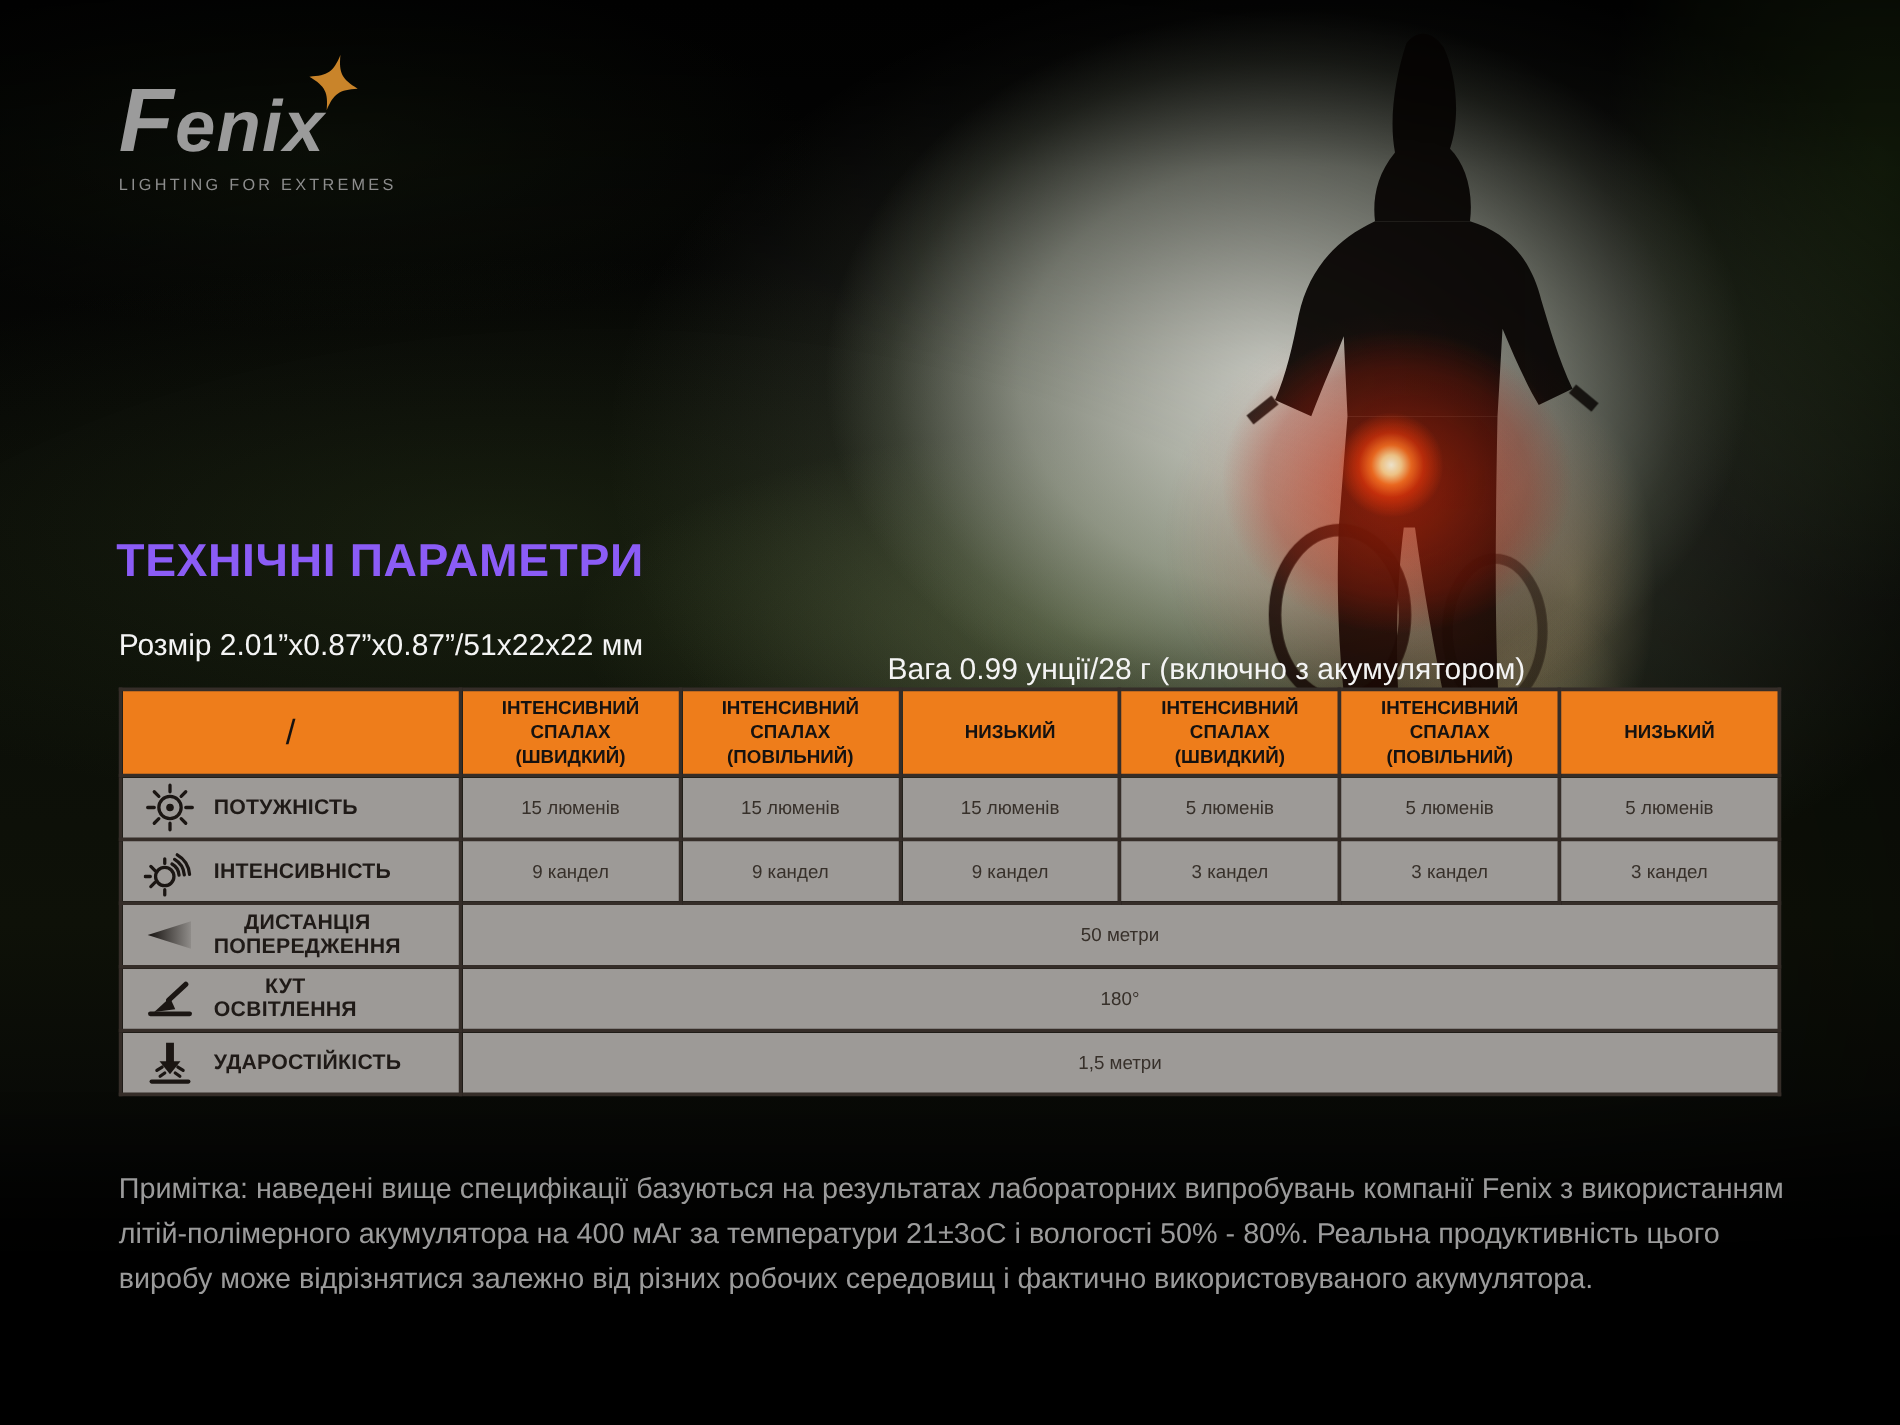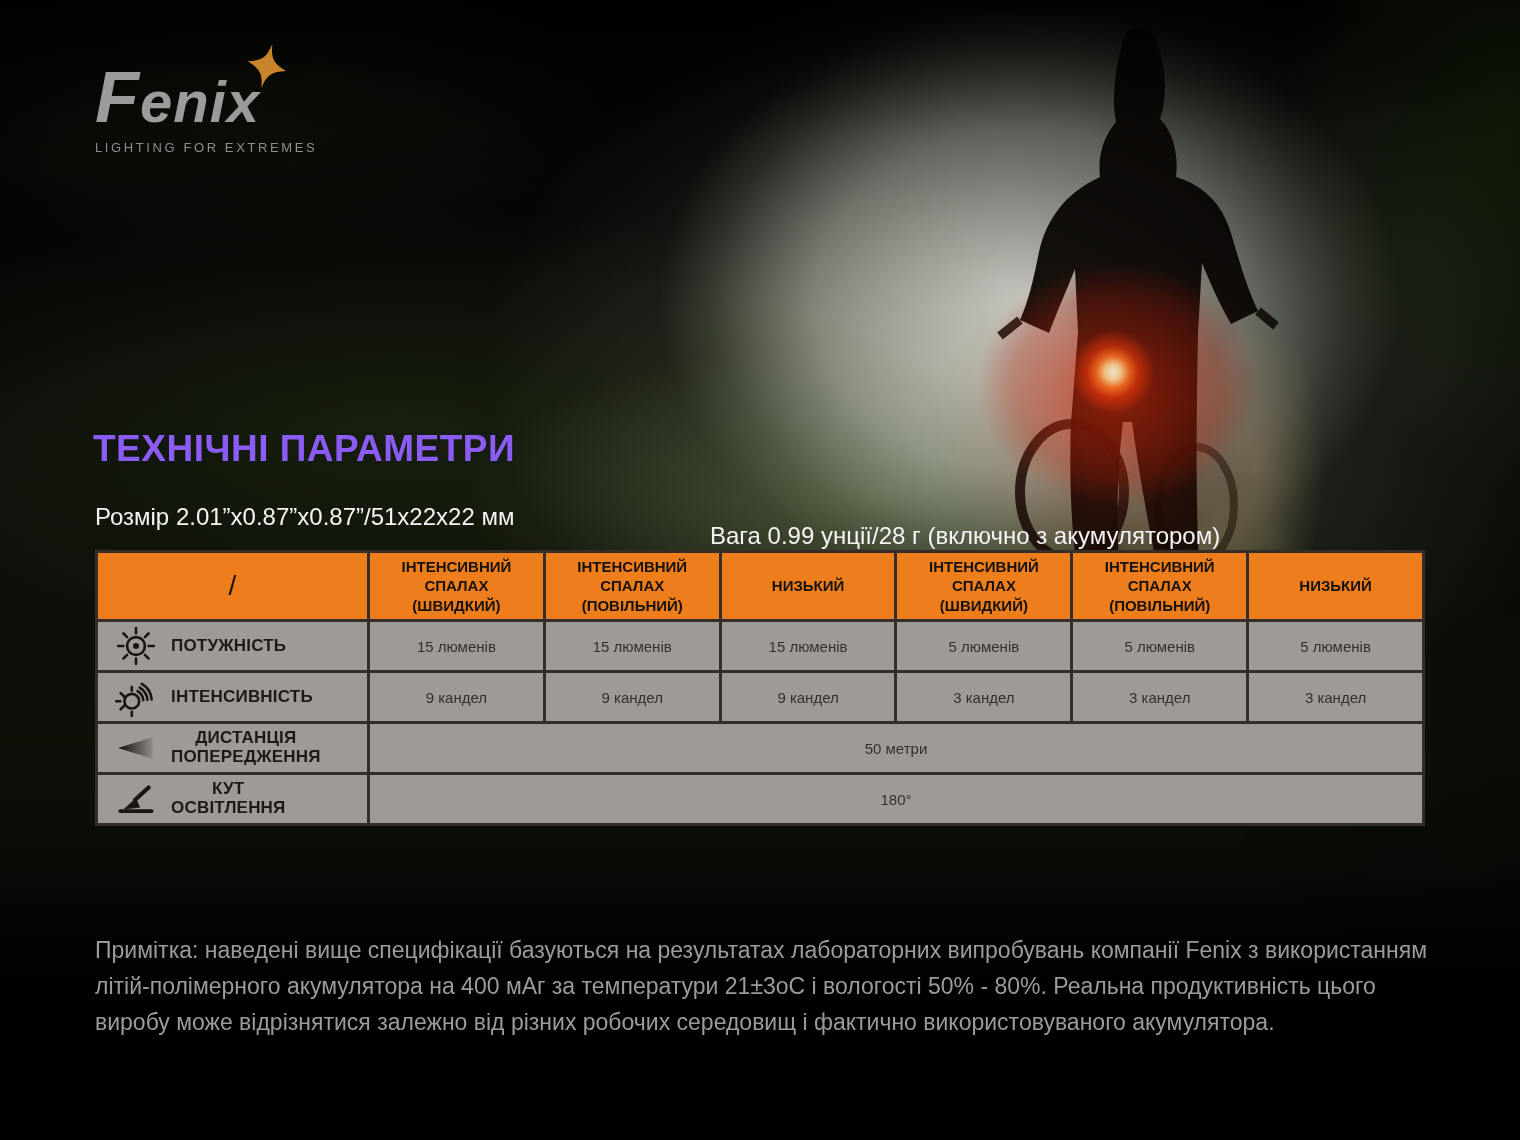--- a/index.html
+++ b/index.html
@@ -230,18 +230,36 @@
    <polygon points="20,19 8,30 24,28" fill="#1b1613"></polygon>
    <path d="M5 31.5 H35" stroke="#1b1613" stroke-width="3.5" stroke-linecap="round"></path>
                 </svg>
               </span>
               <span class="row-label">КУТ
 ОСВІТЛЕННЯ</span>
             </div>
           </td>
           <td class="val" colspan="6">180°</td>
         </tr>
+        <tr>
+          <td class="label-cell">
+            <div class="label-wrap">
+              <span class="cell-icon">
+                <svg width="42" height="42" viewBox="0 0 40 40">
+   <path d="M20 5 L20 20" stroke="#1b1613" stroke-width="6"></path>
+   <polygon points="12,19 28,19 20,29" fill="#1b1613"></polygon>
+   <g fill="none" stroke="#1b1613" stroke-width="2.5" stroke-linecap="round">
+                    <path d="M10 26 L14 23.5 M30 26 L26 23.5 M12.5 30.5 L16 28 M27.5 30.5 L24 28"></path>
+                  </g>
+   <path d="M6 34.5 H34" stroke="#1b1613" stroke-width="3.2" stroke-linecap="round"></path>
+                </svg>
+              </span>
+              <span class="row-label">УДАРОСТІЙКІСТЬ</span>
+            </div>
+          </td>
+          <td class="val" colspan="6">1,5 метри</td>
+        </tr>
       </tbody>
   </table>
 
   <p class="note">Примітка: наведені вище специфікації базуються на результатах лабораторних випробувань компанії Fenix з використанням літій-полімерного акумулятора на 400 мАг за температури 21±3оС і вологості 50% - 80%. Реальна продуктивність цього виробу може відрізнятися залежно від різних робочих середовищ і фактично використовуваного акумулятора.</p>
 
 </div>
 
 </body></html>

